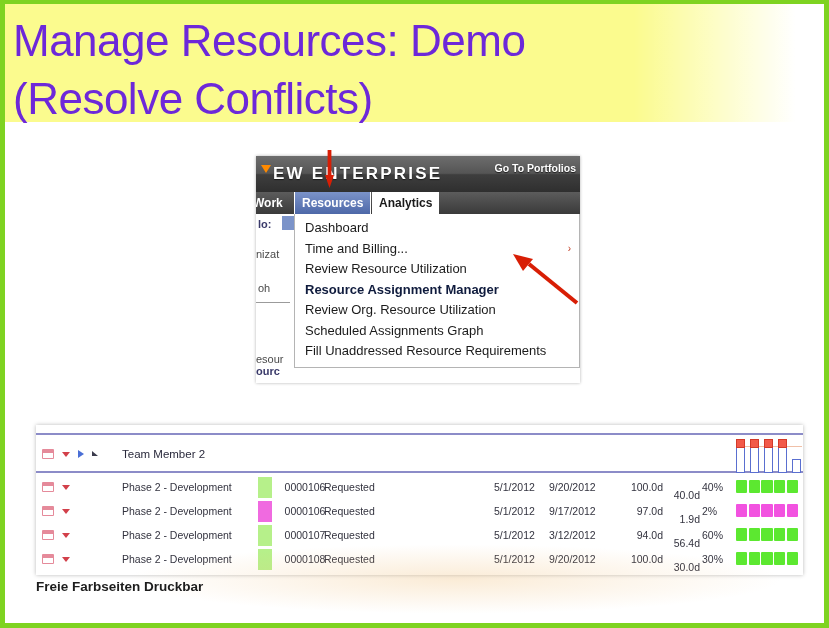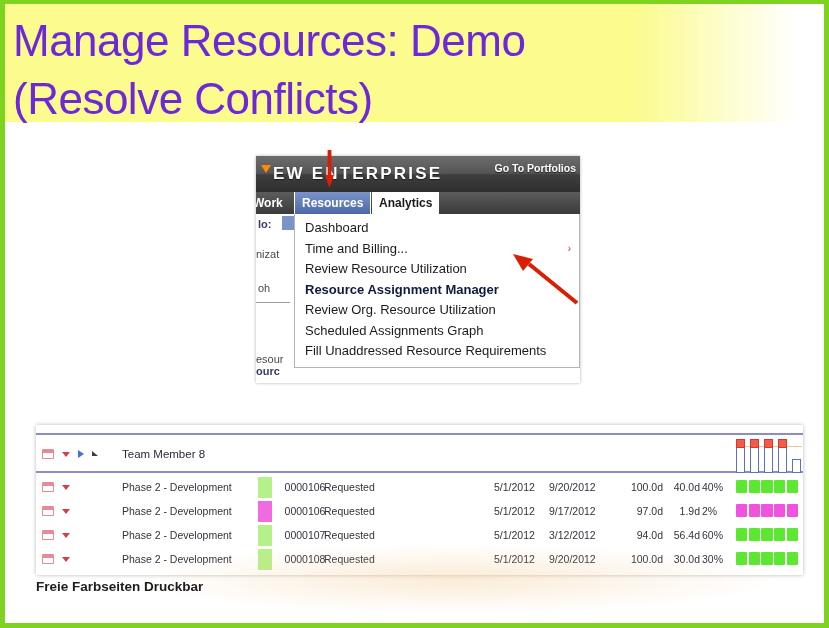--- a/index.html
+++ b/index.html
@@ -234,21 +234,21 @@
     white-space: nowrap;
     font-family: "Liberation Sans", sans-serif;
   }
   .c-task   { left: 86px;  width: 150px; }
   .c-swatch { left: 222px; top: 2px; width: 14px; height: 21px; }
   .c-id     { left: 243px; width: 52px; text-align: center; }
   .c-status { left: 288px; width: 70px; }
   .c-start  { left: 458px; width: 56px; text-align: left; }
   .c-finish { left: 513px; width: 60px; text-align: left; }
   .c-dur    { left: 583px; width: 44px; text-align: right; }
-  .c-work   { left: 626px; width: 38px; text-align: right; }
+  .c-work   { left: 626px; width: 38px; text-align: right; margin-top: 8px; }
   .c-pct    { left: 666px; width: 30px; }
   .c-bar    { left: 700px; top: 5px; width: 62px; height: 13px; }
   .seg-bar {
     position: absolute;
     display: flex;
     gap: 1.5px;
   }
   .seg-bar i {
     flex: 1 1 auto;
     display: block;
@@ -376,21 +376,21 @@
   <div id="grid-shot">
 
     <div class="gs-toprule"></div>
 
     <div class="gs-groupband">
       <span class="cal-icon" style="left:6px; top:14px;"></span>
       <span class="caret-red" style="left:26px; top:17px;"></span>
       <span class="tri-blue" style="left:42px; top:15px;"></span>
       <span class="tri-dark" style="left:56px; top:16px;"></span>
     </div>
-    <div class="gs-group-label">Team Member 8</div>
+    <div class="gs-group-label">Team Member 2</div>
 
     <div class="gs-chart">
       <div class="guideline"></div>
       <div class="bar" style="left:0px;  height:26px;">
           <span class="over"></span>
         </div>
       <div class="bar" style="left:14px; height:26px;">
           <span class="over"></span>
         </div>
       <div class="bar" style="left:28px; height:26px;">

